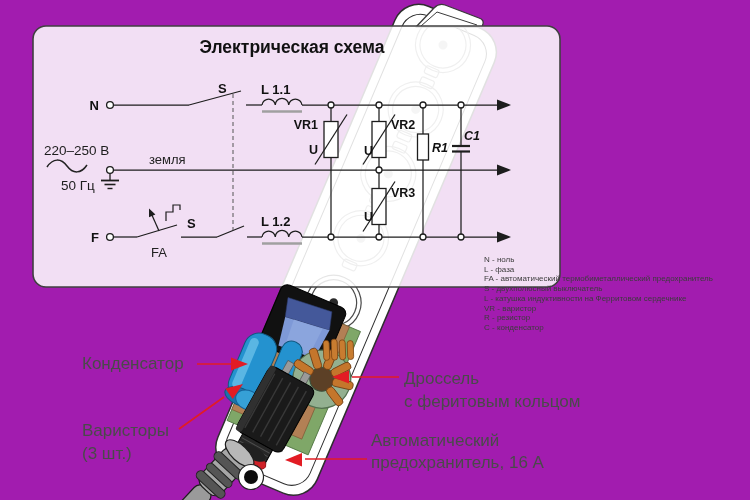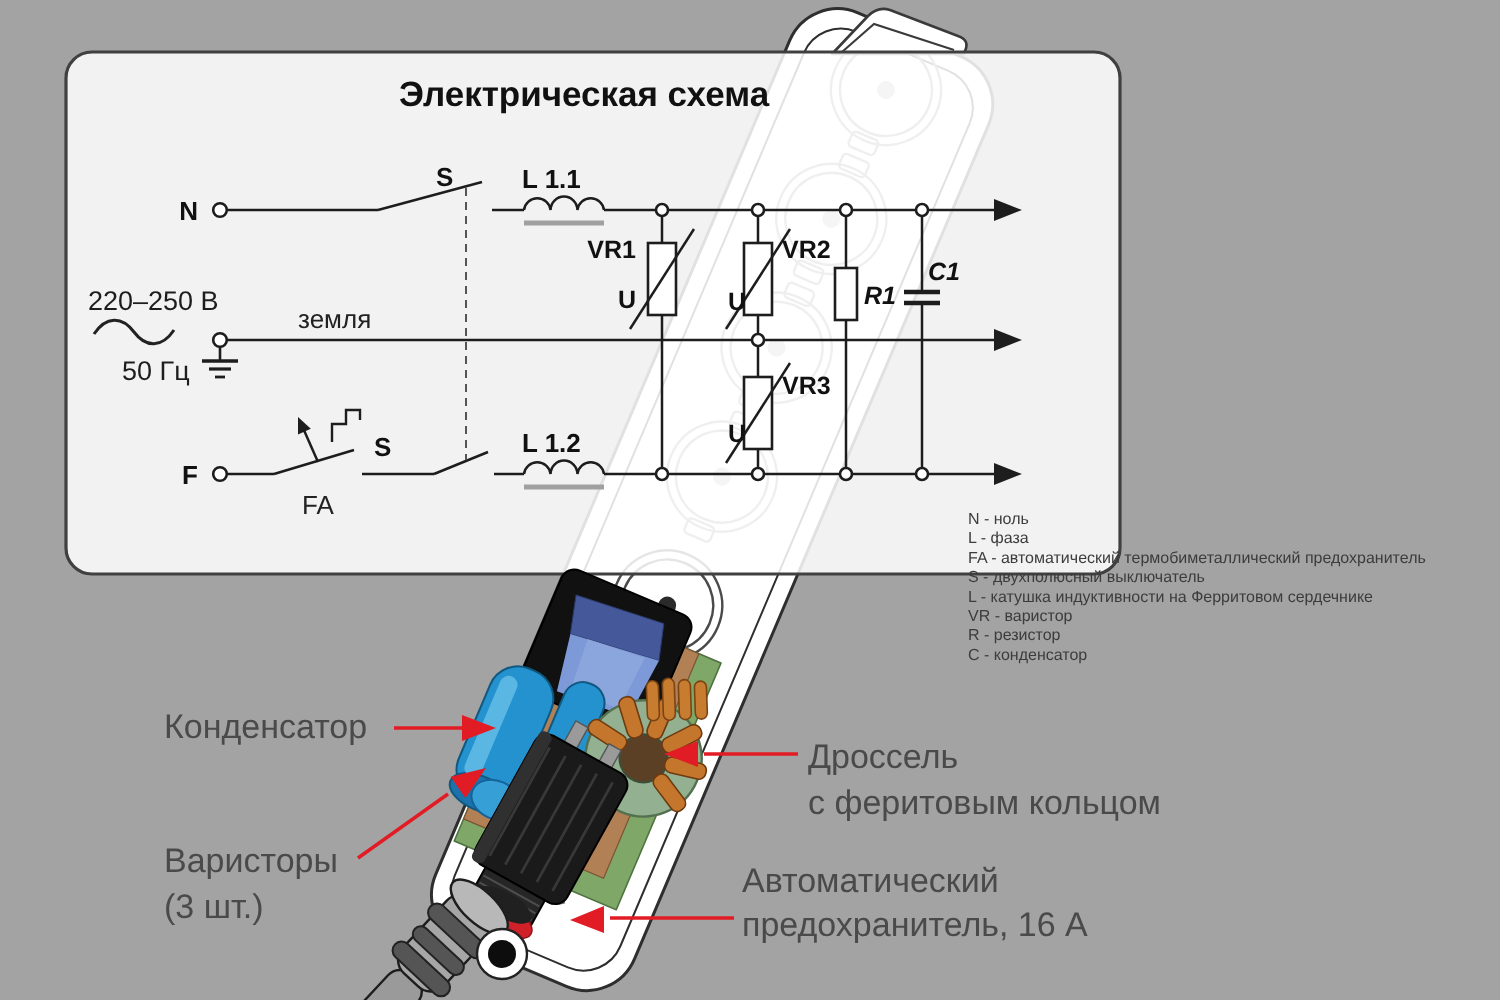--- a/index.html
+++ b/index.html
@@ -1,16 +1,16 @@
 <!DOCTYPE html>
 <html><head>
 <meta charset="utf-8">
 <style>
   html,body{margin:0;padding:0;background:#fff;}
-  #stage{position:relative;width:750px;height:500px;background:#a3a3a3;overflow:hidden;
+  #stage{position:relative;width:750px;height:500px;background:#a21caf;overflow:hidden;
          font-family:"Liberation Sans",sans-serif;}
   svg{display:block;}
   text{font-family:"Liberation Sans",sans-serif;}
   .wire{stroke:#1d1d1d;stroke-width:1.25;fill:none;}
   .sym{stroke:#1d1d1d;stroke-width:1.3;fill:#fff;}
   .lbl{font-weight:bold;font-size:12.5px;fill:#111;}
   .lbl13{font-weight:bold;font-size:13px;fill:#111;}
   .it{font-style:italic;}
   .plain{font-size:13px;fill:#222;}
   .legend-line{font-size:8px;fill:#3c3c3c;}

